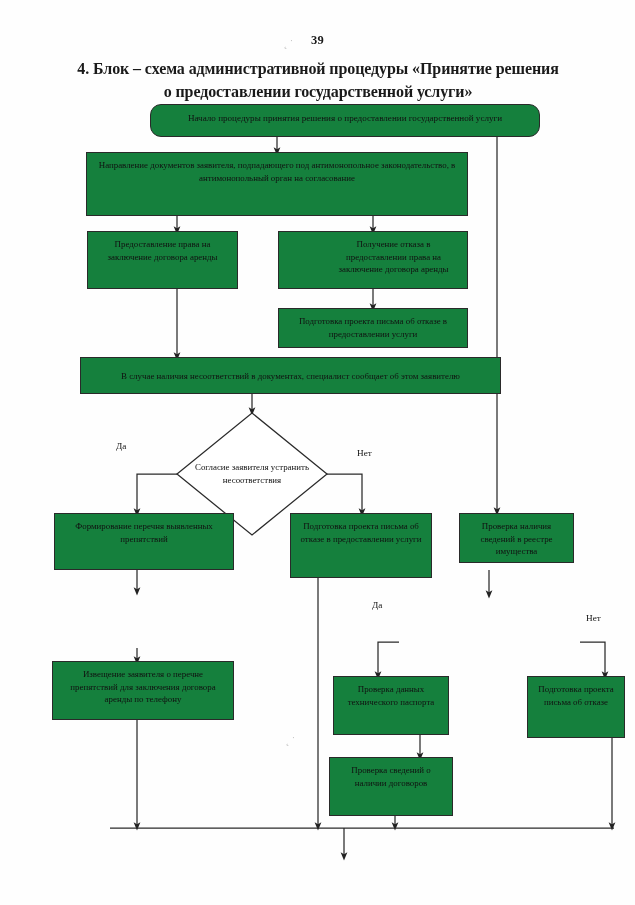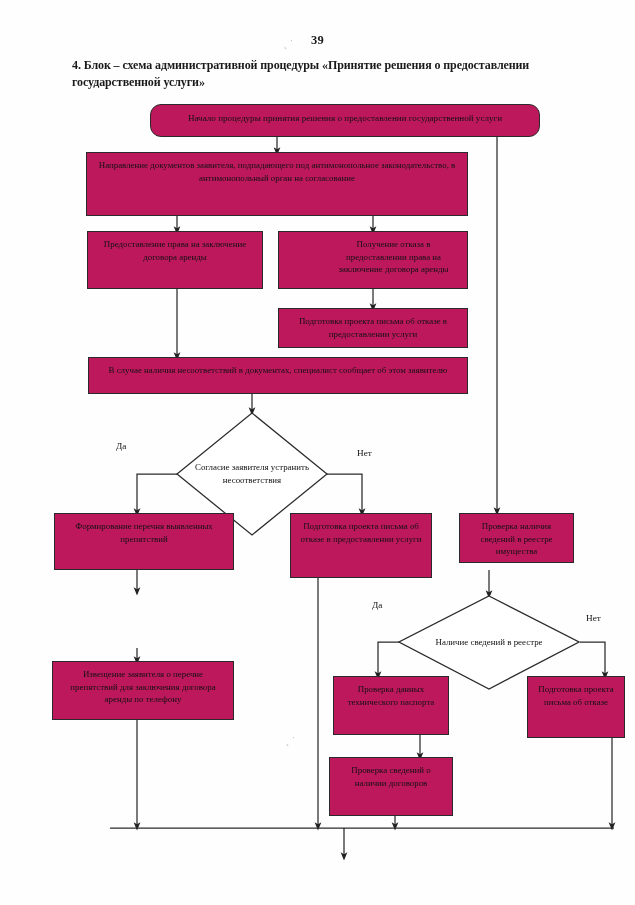--- a/index.html
+++ b/index.html
@@ -33,39 +33,40 @@
     color: #b9b9b9;
     font-size: 10px;
     font-family: "Liberation Serif", serif;
     user-select: none;
   }
   #doc-title {
     position: absolute;
     top: 57px;
     left: 72px;
     width: 492px;
-    font-size: 12px;
+    text-align: center;
+    font-size: 16px;
     font-weight: bold;
     line-height: 1.45;
     letter-spacing: -0.1px;
   }
   
   #wires {
     position: absolute;
     top: 0; left: 0;
     width: 635px;
     height: 905px;
     pointer-events: none;
   }
   
   .node {
     position: absolute;
     box-sizing: border-box;
     border: 1.15px solid #2a2a2a;
-    background: #be185d;
+    background: #15803d;
     display: flex;
     align-items: flex-start;
     justify-content: center;
     text-align: center;
     font-size: 8.9px;
     line-height: 1.42;
     padding: 6px 7px 4px 7px;
     color: #111;
   }
   .node.rounded {
@@ -188,33 +189,33 @@
   </svg>
 
   <div class="node rounded start" style="left:150px; top:104px; width:390px; height:33px;">
     <span class="txt">Начало процедуры принятия решения о предоставлении государственной услуги</span>
   </div>
 
   <div class="node" style="left:86px; top:152px; width:382px; height:64px;">
     <span class="txt">Направление документов заявителя, подпадающего под антимонопольное законодательство, в антимонопольный орган на согласование</span>
   </div>
 
-  <div class="node" style="left:87px; top:231px; width:176px; height:58px;">
+  <div class="node" style="left:87px; top:231px; width:151px; height:58px;">
     <span class="txt">Предоставление права на заключение договора аренды</span>
   </div>
 
   <div class="node" style="left:278px; top:231px; width:190px; height:58px;padding-left:48px;">
     <span class="txt">Получение отказа в предоставлении права на заключение договора аренды</span>
   </div>
 
   <div class="node" style="left:278px; top:308px; width:190px; height:40px;">
     <span class="txt">Подготовка проекта письма об отказе в предоставлении услуги</span>
   </div>
 
-  <div class="node" style="left:88px; top:357px; width:380px; height:37px;">
+  <div class="node" style="left:80px; top:357px; width:421px; height:37px;align-items:center;">
     <span class="txt">В случае наличия несоответствий в документах, специалист сообщает об этом заявителю</span>
   </div>
 
   <div class="diamond" style="left:176px; top:412px; width:152px; height:124px;">
     <svg width="152" height="124" viewBox="0 0 152 124">
       <polygon points="76,1 151,62 76,123 1,62" fill="#ffffff" stroke="#2a2a2a" stroke-width="1.25"></polygon>
     </svg>
     <div class="dlabel">Согласие заявителя устранить несоответствия</div>
   </div>
 
@@ -227,26 +228,20 @@
 
   <div class="node" style="left:290px; top:513px; width:142px; height:65px;">
     <span class="txt">Подготовка проекта письма об отказе в предоставлении услуги</span>
   </div>
 
   <div class="node" style="left:459px; top:513px; width:115px; height:50px;">
     <span class="txt">Проверка наличия сведений в реестре имущества</span>
   </div>
 
 
-  <div class="diamond" style="left:398px; top:595px; width:182px; height:95px;">
-    <svg width="182" height="95" viewBox="0 0 182 95">
-      <polygon points="91,1 181,47 91,94 1,47" fill="#ffffff" stroke="#2a2a2a" stroke-width="1.25"></polygon>
-    </svg>
-    <div class="dlabel">Наличие сведений в реестре</div>
-  </div>
 
   <div class="blabel" style="left:372px; top:600px;">Да</div>
   <div class="blabel" style="left:586px; top:613px;">Нет</div>
 
   <div class="node" style="left:52px; top:661px; width:182px; height:59px;">
     <span class="txt">Извещение заявителя о перечне препятствий для заключения договора аренды по телефону</span>
   </div>
 
   <div class="node" style="left:333px; top:676px; width:116px; height:59px;">
     <span class="txt">Проверка данных технического паспорта</span>

